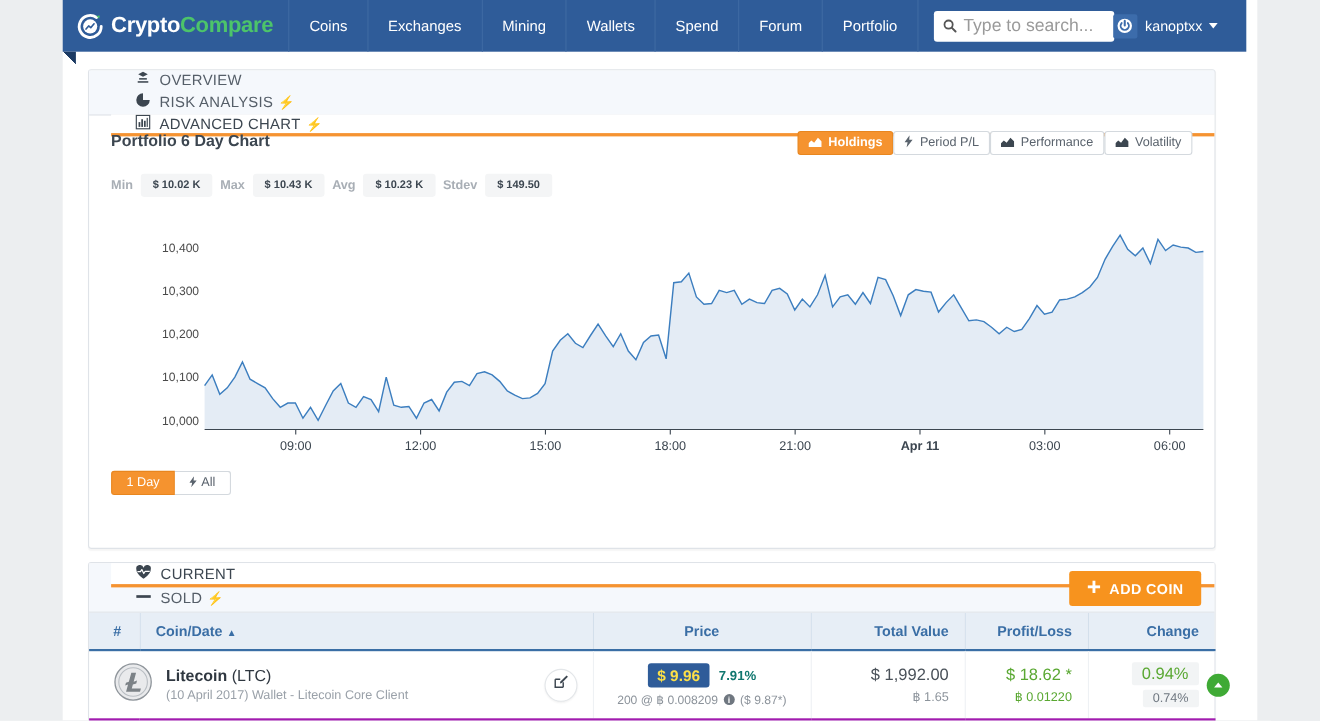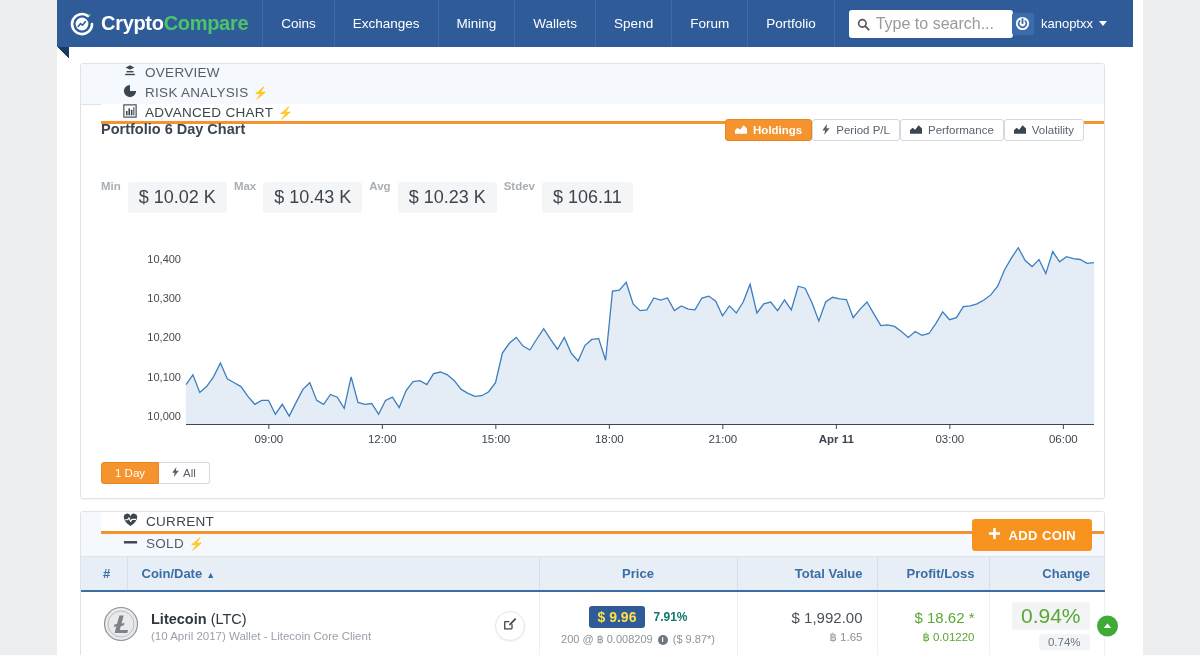--- a/index.html
+++ b/index.html
@@ -107,21 +107,21 @@
     height: 22px; padding: 0 9px; border-radius: 3px;
     border: 1px solid #d4d9de; background: #ffffff;
     font-size: 11.5px; color: #5a636d; cursor: pointer; white-space: nowrap;
   }
   .cbtn.active { background: #f5932f; border-color: #e8861f; color: #ffffff; font-weight: bold; }
 
   .stats { display: flex; align-items: center; gap: 7px; padding: 17px 0 0 20px; }
   .stat-label { font-size: 11.5px; color: #a8aeb5; font-weight: bold; }
   .stat-pill {
     background: #f4f5f6; border-radius: 3px; padding: 5px 11px;
-    font-size: 18px; font-weight: normal; color: #3c4650; margin-top: 24px;
+    font-size: 10px; font-weight: bold; color: #3c4650;
   }
 
   .plot { position: relative; margin: 18px 0 0 0; height: 225px; }
   .plot svg { display: block; }
 
   .range-btns { display: flex; gap: 0; padding: 6px 0 0 20px; }
   .rbtn {
     height: 22px; padding: 0 13px; font-size: 11.5px; cursor: pointer;
     border: 1px solid #d4d9de; background: #ffffff; color: #5a636d;
     display: flex; align-items: center; gap: 4px;
@@ -176,21 +176,21 @@
     border-radius: 3px; padding: 3px 9px;
   }
   .price-pct { color: #0f766e; font-size: 12px; font-weight: bold; }
   .price-sub { font-size: 11px; color: #8c939b; margin-top: 5px; }
   .num-main { font-size: 15px; color: #4a5159; text-align: right; }
   .num-sub { font-size: 11.5px; color: #8c939b; text-align: right; margin-top: 4px; }
   .green { color: #5aa832; }
   .chg-cell { position: relative; text-align: right; }
   .chg-main {
     display: inline-block; background: #f2f4f5; color: #5aa832;
-    font-size: 21px; padding: 2px 9px; border-radius: 2px;
+    font-size: 15px; padding: 2px 9px; border-radius: 2px;
   }
   .chg-sub {
     display: inline-block; background: #f2f4f5; color: #6f7780;
     font-size: 11.5px; padding: 2px 9px; border-radius: 2px; margin-top: 4px;
   }
   .chg-circle {
     position: absolute; right: -14px; top: 50%; transform: translateY(-50%);
     width: 21px; height: 21px; border-radius: 50%; background: #3faa35;
     display: flex; align-items: center; justify-content: center;
   }
@@ -334,21 +334,21 @@
     </div>
 
     <div class="stats">
       <span class="stat-label">Min</span>
       <span class="stat-pill">$ 10.02 K</span>
       <span class="stat-label">Max</span>
       <span class="stat-pill">$ 10.43 K</span>
       <span class="stat-label">Avg</span>
       <span class="stat-pill">$ 10.23 K</span>
       <span class="stat-label">Stdev</span>
-      <span class="stat-pill">$ 106.11</span>
+      <span class="stat-pill">$ 149.50</span>
     </div>
 
     <div class="plot">
       <svg id="chart-svg" width="1023" height="228" viewBox="0 0 1023 228">
           <path d="M105,153.63829787234042 L111.9,143.8 L118.8,161.5 L125.6,155.6 L132.5,145.8 L139.4,132.0 L146.3,147.7 L153.2,151.7 L160.0,155.6 L166.9,165.4 L173.8,173.3 L180.7,169.4 L187.5,169.4 L194.4,183.2 L201.3,173.3 L208.2,185.1 L215.1,171.4 L221.9,158.4 L228.8,151.7 L235.7,169.4 L242.6,173.3 L249.5,163.5 L256.3,166.2 L263.2,177.3 L270.1,145.8 L277.0,171.4 L283.8,173.3 L290.7,172.5 L297.6,183.2 L304.5,169.4 L311.4,166.2 L318.2,176.5 L325.1,159.5 L332.0,150.5 L338.9,149.7 L345.8,153.6 L352.6,142.6 L359.5,141.0 L366.4,143.8 L373.3,149.7 L380.2,158.4 L387.0,162.3 L393.9,165.4 L400.8,164.7 L407.7,160.7 L414.5,151.7 L421.4,122.1 L428.3,112.3 L435.2,106.4 L442.1,115.1 L448.9,119.0 L455.8,108.0 L462.7,97.7 L469.6,108.4 L476.5,118.2 L483.3,106.4 L490.2,122.1 L497.1,130.0 L504.0,114.3 L510.8,108.4 L517.7,107.6 L524.6,129.2 L531.5,60.0 L538.4,59.2 L545.2,51.3 L552.1,72.9 L559.0,79.6 L565.9,78.9 L572.8,67.0 L579.6,69.0 L586.5,67.0 L593.4,79.6 L600.3,74.9 L607.2,78.1 L614.0,78.9 L620.9,67.0 L627.8,65.1 L634.7,70.2 L641.5,84.8 L648.4,74.9 L655.3,82.0 L662.2,71.0 L669.1,53.3 L675.9,82.0 L682.8,72.9 L689.7,71.0 L696.6,79.6 L703.5,69.0 L710.3,78.9 L717.2,55.2 L724.1,57.2 L731.0,71.8 L737.8,89.9 L744.7,71.0 L751.6,66.3 L758.5,67.8 L765.4,68.6 L772.2,86.7 L779.1,78.1 L786.0,71.0 L792.9,82.8 L799.8,94.6 L806.6,93.8 L813.5,95.4 L820.4,100.5 L827.3,106.4 L834.2,100.5 L841.0,104.4 L847.9,102.5 L854.8,92.6 L861.7,80.8 L868.5,88.7 L875.4,86.7 L882.3,75.7 L889.2,74.9 L896.1,72.9 L902.9,69.0 L909.8,63.9 L916.7,55.2 L923.6,38.7 L930.5,26.9 L937.3,16.7 L944.2,29.6 L951.1,35.6 L958.0,28.5 L964.8,42.6 L971.7,20.6 L978.6,30.8 L985.5,25.7 L992.4,27.7 L999.2,28.5 L1006.1,32.4 L1013.0,31.6 L1013,193 L105,193 Z" fill="#e4ecf5"></path>
           <path d="M105,153.63829787234042 L111.9,143.8 L118.8,161.5 L125.6,155.6 L132.5,145.8 L139.4,132.0 L146.3,147.7 L153.2,151.7 L160.0,155.6 L166.9,165.4 L173.8,173.3 L180.7,169.4 L187.5,169.4 L194.4,183.2 L201.3,173.3 L208.2,185.1 L215.1,171.4 L221.9,158.4 L228.8,151.7 L235.7,169.4 L242.6,173.3 L249.5,163.5 L256.3,166.2 L263.2,177.3 L270.1,145.8 L277.0,171.4 L283.8,173.3 L290.7,172.5 L297.6,183.2 L304.5,169.4 L311.4,166.2 L318.2,176.5 L325.1,159.5 L332.0,150.5 L338.9,149.7 L345.8,153.6 L352.6,142.6 L359.5,141.0 L366.4,143.8 L373.3,149.7 L380.2,158.4 L387.0,162.3 L393.9,165.4 L400.8,164.7 L407.7,160.7 L414.5,151.7 L421.4,122.1 L428.3,112.3 L435.2,106.4 L442.1,115.1 L448.9,119.0 L455.8,108.0 L462.7,97.7 L469.6,108.4 L476.5,118.2 L483.3,106.4 L490.2,122.1 L497.1,130.0 L504.0,114.3 L510.8,108.4 L517.7,107.6 L524.6,129.2 L531.5,60.0 L538.4,59.2 L545.2,51.3 L552.1,72.9 L559.0,79.6 L565.9,78.9 L572.8,67.0 L579.6,69.0 L586.5,67.0 L593.4,79.6 L600.3,74.9 L607.2,78.1 L614.0,78.9 L620.9,67.0 L627.8,65.1 L634.7,70.2 L641.5,84.8 L648.4,74.9 L655.3,82.0 L662.2,71.0 L669.1,53.3 L675.9,82.0 L682.8,72.9 L689.7,71.0 L696.6,79.6 L703.5,69.0 L710.3,78.9 L717.2,55.2 L724.1,57.2 L731.0,71.8 L737.8,89.9 L744.7,71.0 L751.6,66.3 L758.5,67.8 L765.4,68.6 L772.2,86.7 L779.1,78.1 L786.0,71.0 L792.9,82.8 L799.8,94.6 L806.6,93.8 L813.5,95.4 L820.4,100.5 L827.3,106.4 L834.2,100.5 L841.0,104.4 L847.9,102.5 L854.8,92.6 L861.7,80.8 L868.5,88.7 L875.4,86.7 L882.3,75.7 L889.2,74.9 L896.1,72.9 L902.9,69.0 L909.8,63.9 L916.7,55.2 L923.6,38.7 L930.5,26.9 L937.3,16.7 L944.2,29.6 L951.1,35.6 L958.0,28.5 L964.8,42.6 L971.7,20.6 L978.6,30.8 L985.5,25.7 L992.4,27.7 L999.2,28.5 L1006.1,32.4 L1013.0,31.6" fill="none" stroke="#3c7ebf" stroke-width="1.3"></path>
           <text x="100" y="189.12765957446808" text-anchor="end" font-size="11" font-family="&quot;Liberation Sans&quot;, sans-serif" fill="#4a4a4a">10,000</text>
           <text x="100" y="149.7659574468085" text-anchor="end" font-size="11" font-family="&quot;Liberation Sans&quot;, sans-serif" fill="#4a4a4a">10,100</text>
           <text x="100" y="110.40425531914893" text-anchor="end" font-size="11" font-family="&quot;Liberation Sans&quot;, sans-serif" fill="#4a4a4a">10,200</text>
           <text x="100" y="71.04255319148936" text-anchor="end" font-size="11" font-family="&quot;Liberation Sans&quot;, sans-serif" fill="#4a4a4a">10,300</text>

